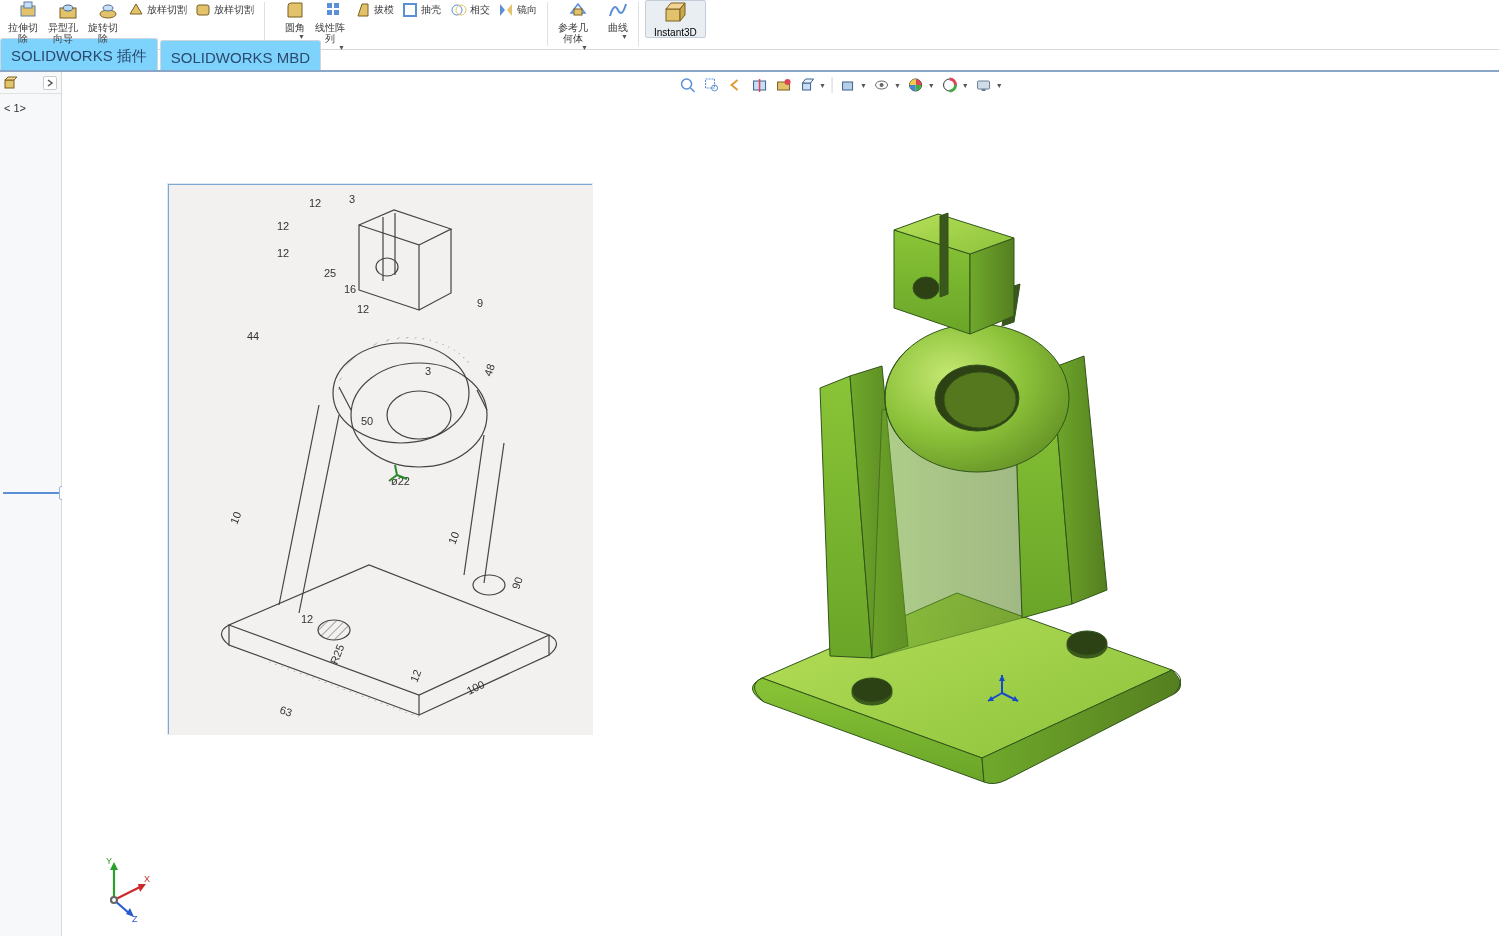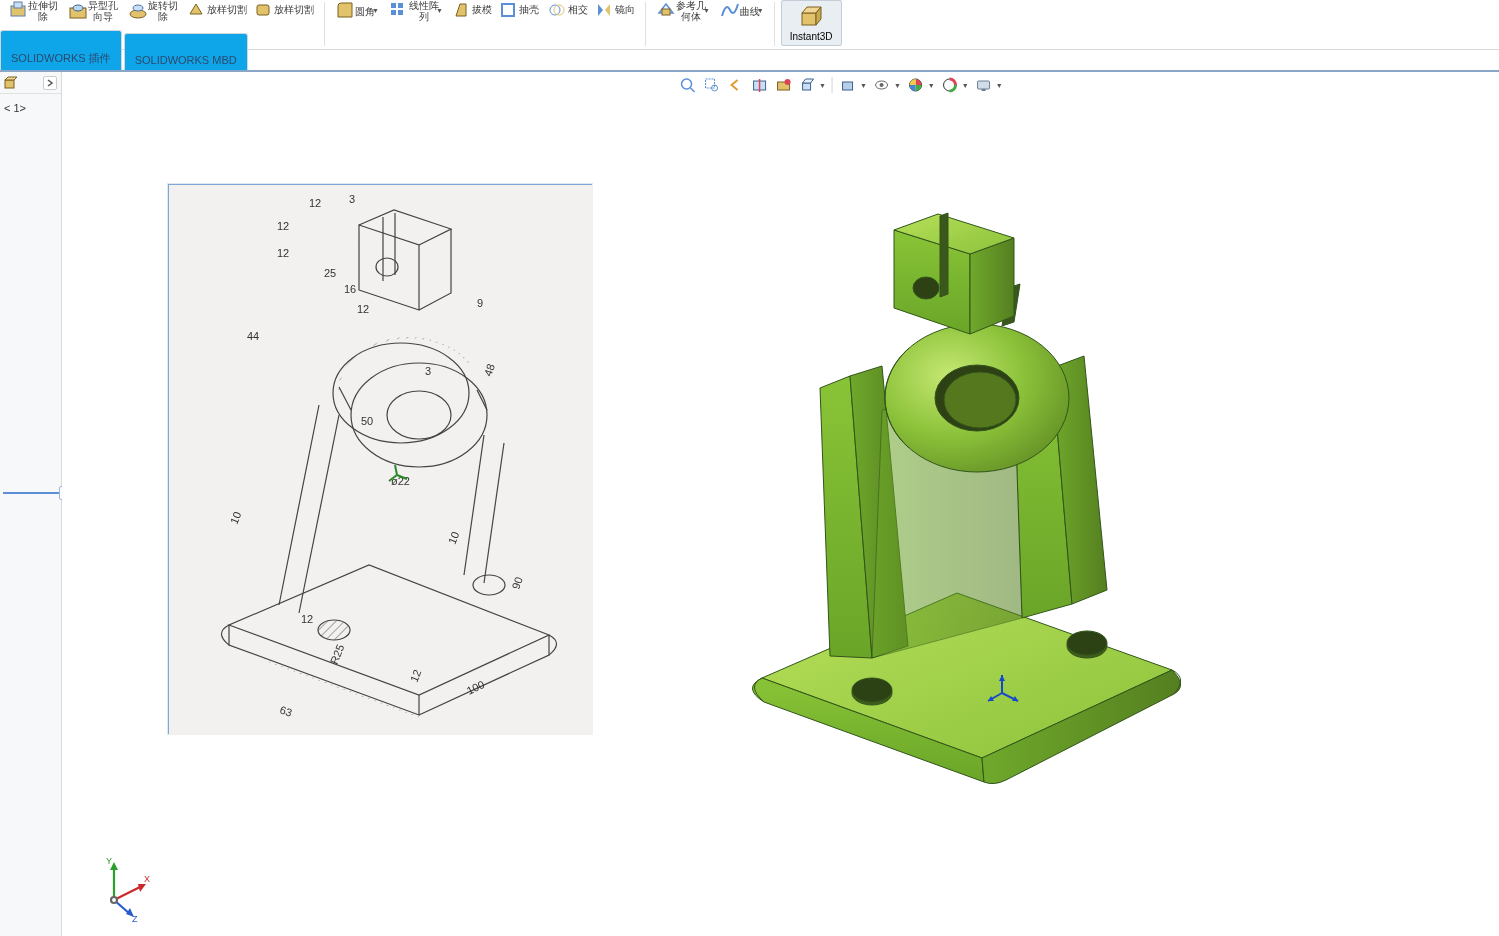--- a/index.html
+++ b/index.html
@@ -24,45 +24,45 @@
   .rib-group {
     display: flex;
     align-items: flex-start;
     gap: 2px;
     padding: 0 4px;
     height: 48px;
     position: relative;
   }
   .rib-sep { width: 1px; height: 44px; background: #e0e0e0; margin: 2px 2px; }
   .rib-btn {
-    display: flex; flex-direction: row; align-items: center; justify-content: flex-start;
+    display: flex; flex-direction: column; align-items: flex-end; justify-content: flex-start;
     min-width: 38px; padding: 0 4px 0 4px; cursor: pointer; border-radius: 2px;
     font-size: 10px; color: #3b3b3b; text-align: center; line-height: 1.1;
   }
   .rib-btn .ic { width: 20px; height: 20px; display: flex; align-items:center; justify-content:center; margin-bottom: 2px; }
   .rib-btn .lb { max-width: 48px; }
   .rib-big {
     display: flex; flex-direction: column; align-items:center; gap:2px; padding: 2px 8px;
-    background: #e9eef3; border: 1px solid #c4cdd7; border-radius: 2px; height: 46px;
+    background: #e9eef3; border: 1px solid #c4cdd7; border-radius: 2px; height: 38px;
     justify-content:center; cursor:pointer;
   }
   .rib-big .ic { width: 24px; height: 24px; }
   .rib-btn-sm {
     display:flex; align-items:center; gap:3px; padding:1px 4px; cursor:pointer;
     border-radius:2px; font-size:10px; color:#3b3b3b; height: 20px;
   }
   .rib-btn-sm .ic { width:16px; height:16px; }
   .stack { display:flex; flex-direction:row; gap:0; justify-content:space-between; height:44px; }
   .ribbon-tabs {
     display:flex; align-items:flex-end; gap:0; height: 22px; padding-left: 0;
     border-bottom: 2px solid #8aa6c7;
   }
   .tab-btn {
-    padding: 20px 10px 4px 10px; font-size: 11px; color: #2b4a6f;
-    background: #0ea5e9; border: 1px solid #cfd6dd; border-bottom:none;
+    padding: 8px 10px 4px 10px; font-size: 15px; color: #2b4a6f;
+    background: #7dd3fc; border: 1px solid #cfd6dd; border-bottom:none;
     border-radius: 3px 3px 0 0; margin-right: 2px; cursor:pointer;
   }
   .main {
     position: relative; width: 100%; height: calc(936px - 50px - 22px);
     display: flex;
   }
   .side-panel {
     width: 62px; background: #f7f8f9; border-right: 1px solid #d9d9d9;
     display:flex; flex-direction:column;
   }

